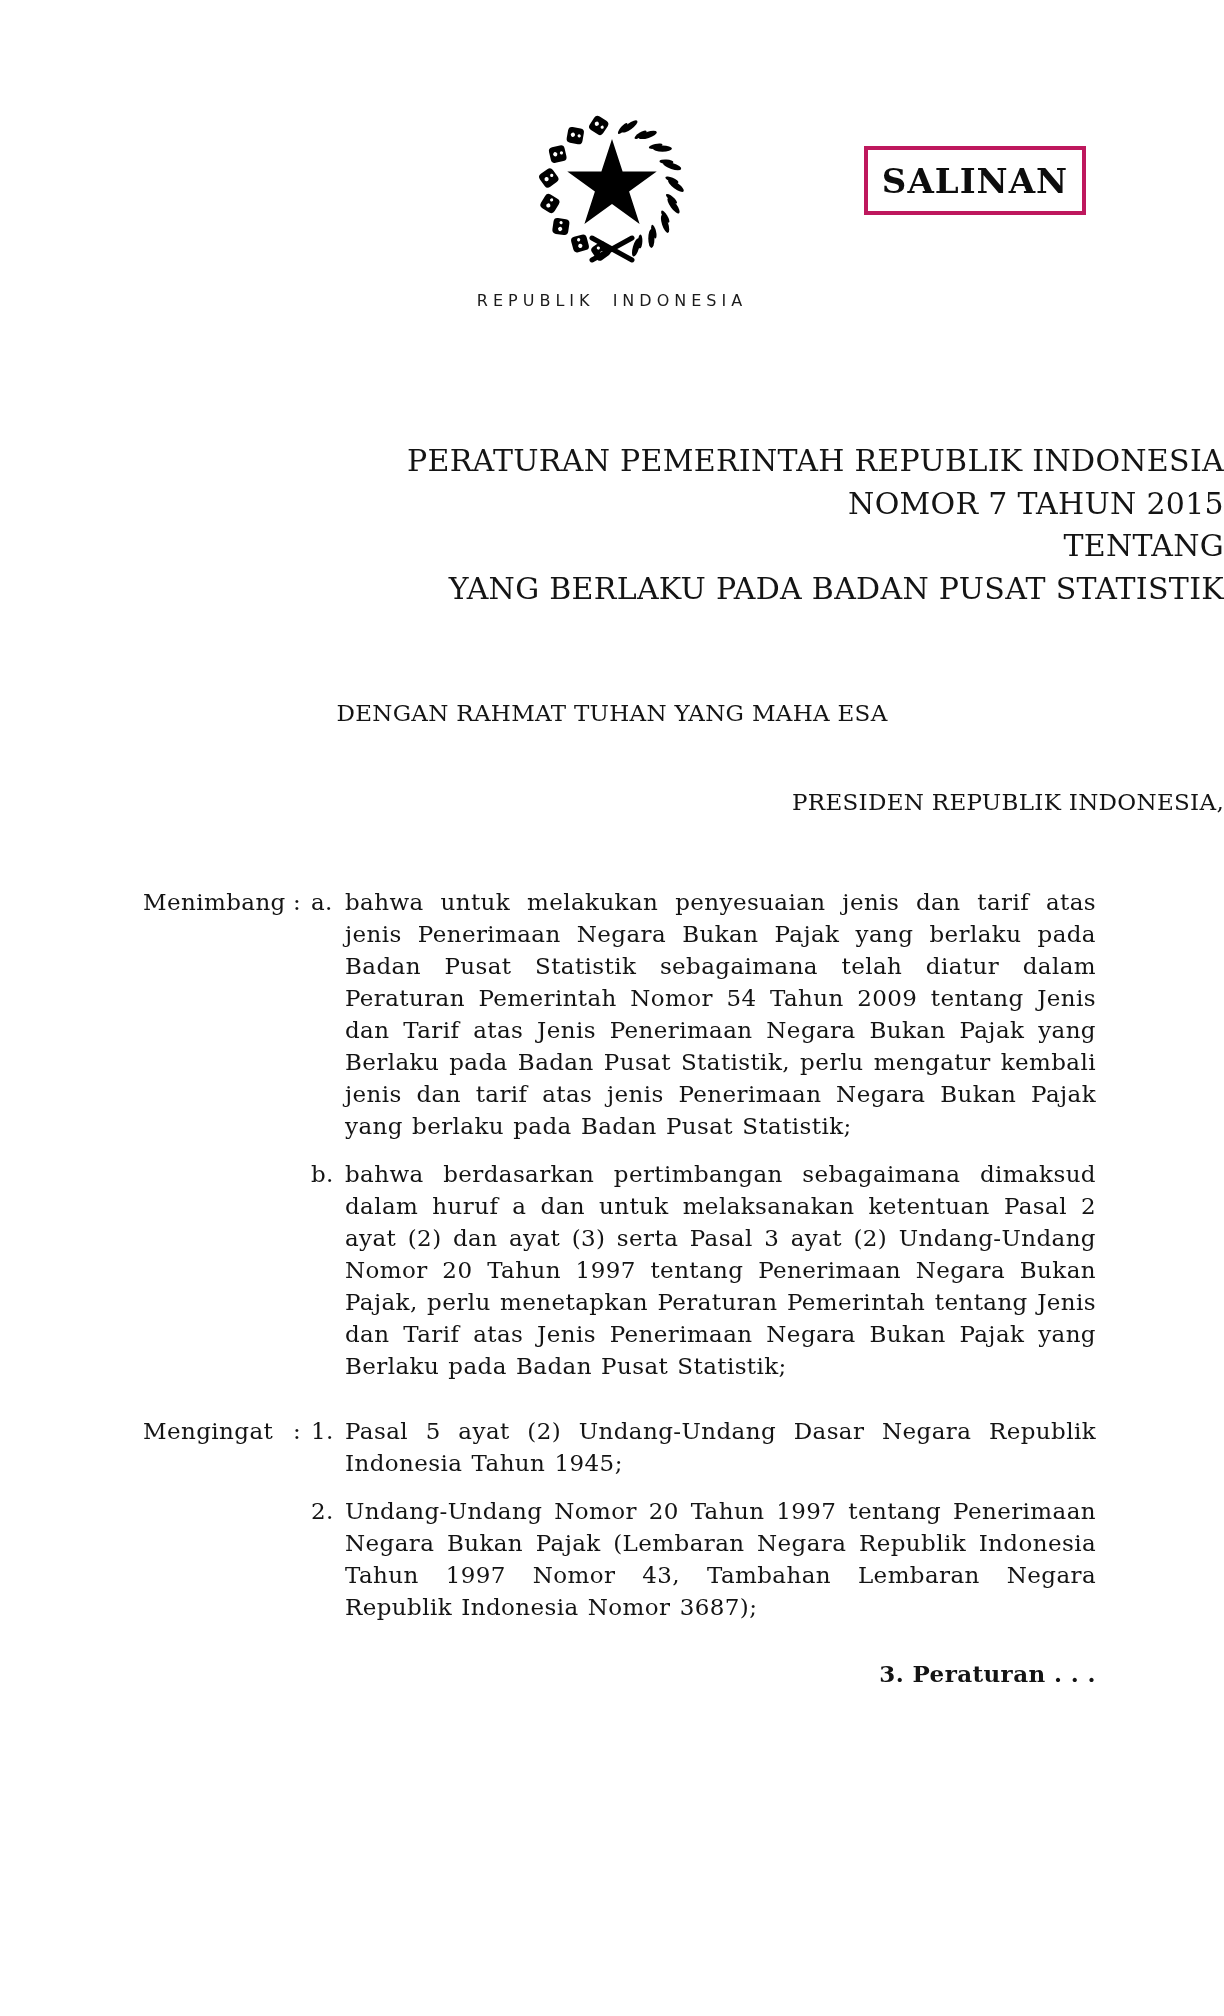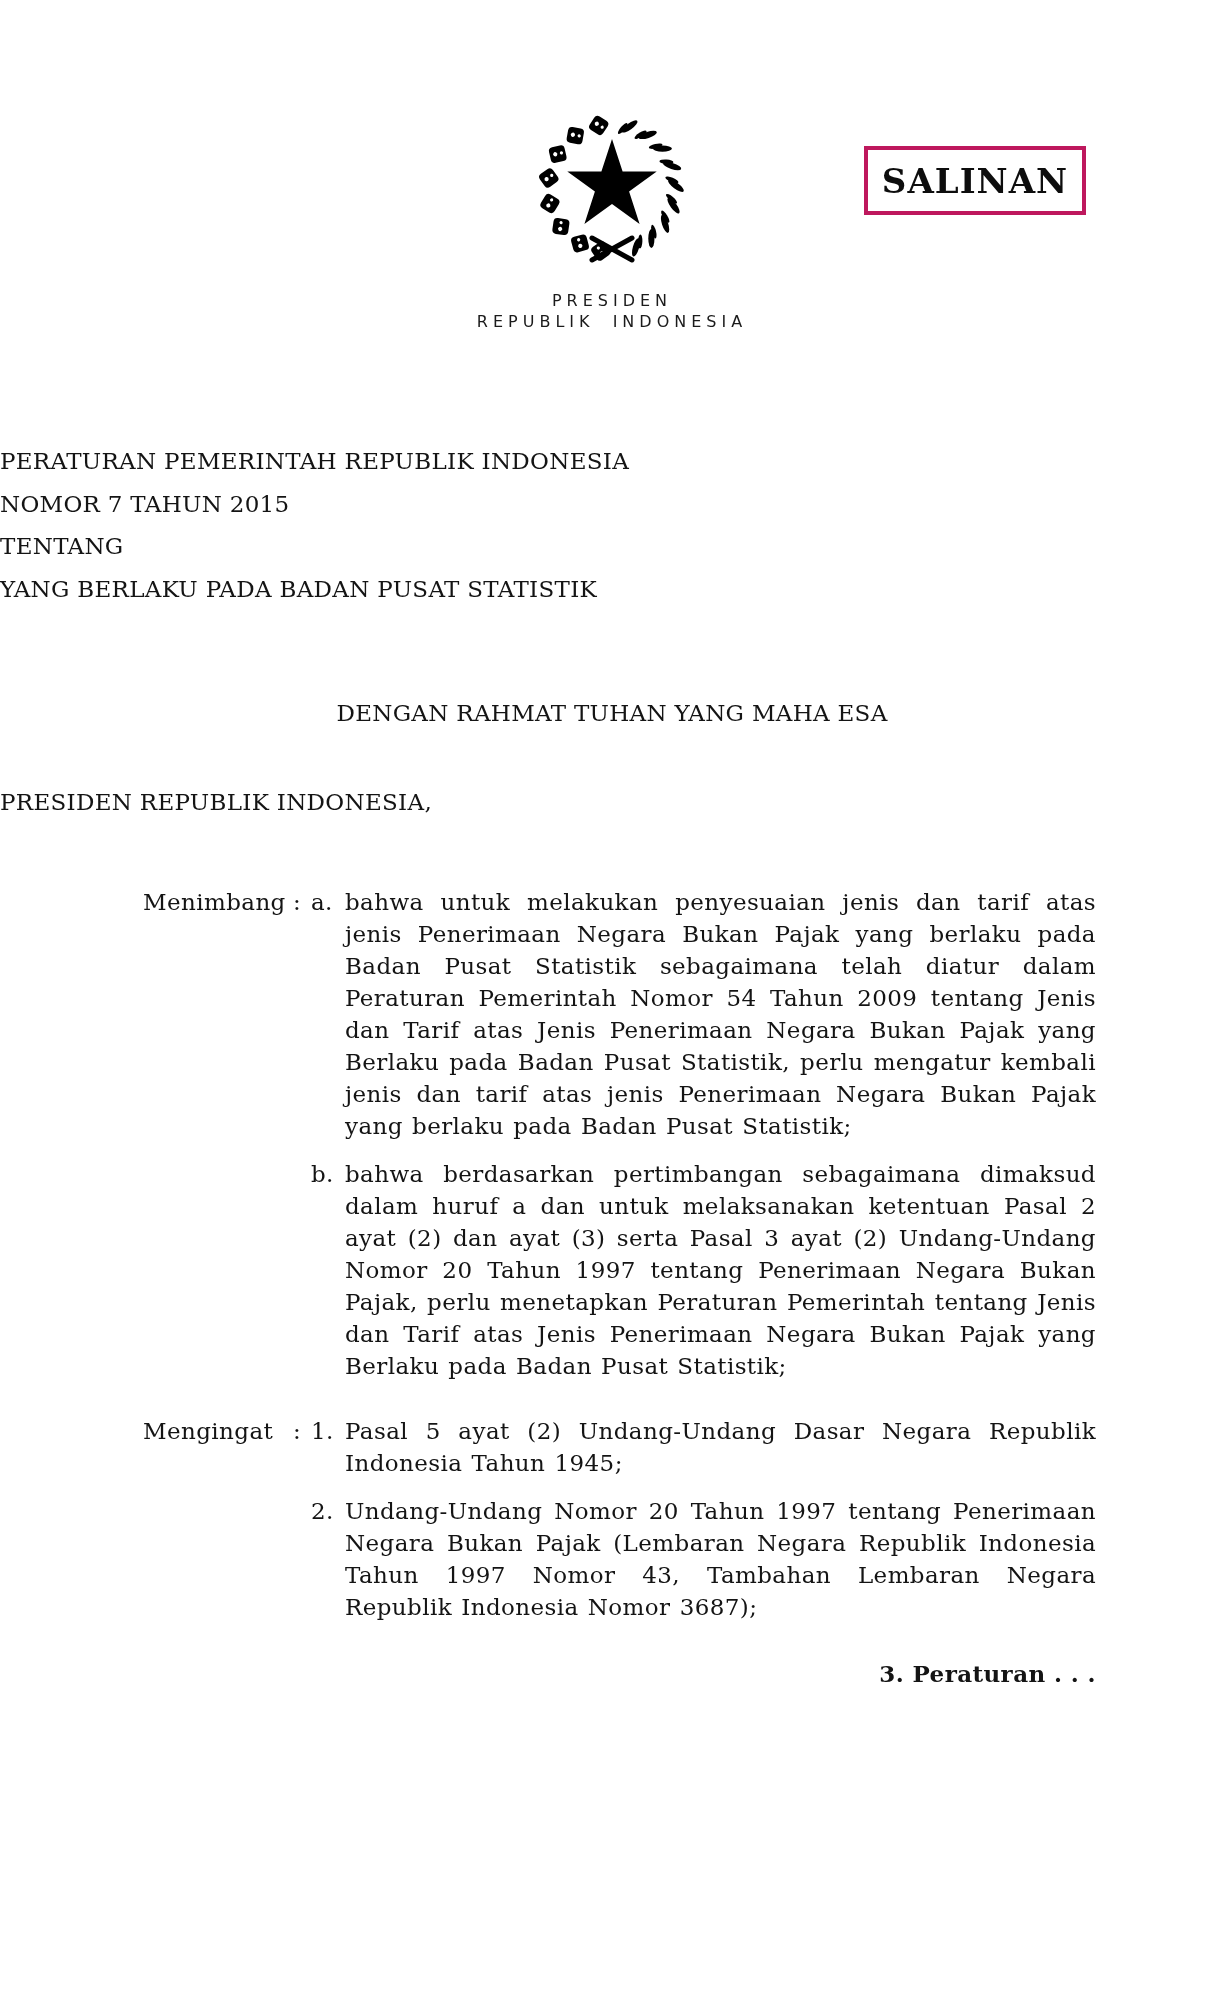--- a/index.html
+++ b/index.html
@@ -36,30 +36,30 @@
     border:4px solid #be185d;
     display:flex; align-items:center; justify-content:center;
     font-weight:bold; font-size:34px; letter-spacing:1px;
     color:#0d0d0d;
     background:#ffffff;
   }
 
   
   .title-block {
     position:absolute; top:440px; left:0; width:100%;
-    text-align:left;
-    font-size:23px; line-height:42.5px; letter-spacing:0.3px;
+    text-align:right;
+    font-size:30px; line-height:42.5px; letter-spacing:0.3px;
   }
   .invocation {
     position:absolute; top:697px; left:0; width:100%;
     text-align:center; letter-spacing:0.3px;
   }
   .authority {
     position:absolute; top:786px; left:0; width:100%;
-    text-align:left; letter-spacing:0.3px;
+    text-align:right; letter-spacing:0.3px;
   }
 
   
   .clause-block { position:absolute; left:143px; width:953px; }
   .clause-block.menimbang { top:886px; }
   .clause-block.mengingat { top:1415px; }
   .clause-row {
     display:grid;
     grid-template-columns:150px 18px 34px 1fr;
     align-items:start;
@@ -125,21 +125,20 @@
       <use href="#rl" transform="rotate(124 80 78)"></use>
       <use href="#rl" transform="rotate(142 80 78)"></use>
       <use href="#rl" transform="rotate(158 80 78)"></use>
 
       <path d="M60,150 L100,128" stroke="#000" stroke-width="5" stroke-linecap="round"></path>
       <path d="M60,128 L100,150" stroke="#000" stroke-width="5" stroke-linecap="round"></path>
     </svg>
   </div>
 
   <div class="letterhead-text">
-    <div>PRESIDEN</div>
     <div>REPUBLIK INDONESIA</div>
   </div>
 
   <div class="stamp">
     <span>SALINAN</span>
   </div>
 
   <div class="title-block">
     <div>PERATURAN PEMERINTAH REPUBLIK INDONESIA</div>
     <div>NOMOR 7 TAHUN 2015</div>

